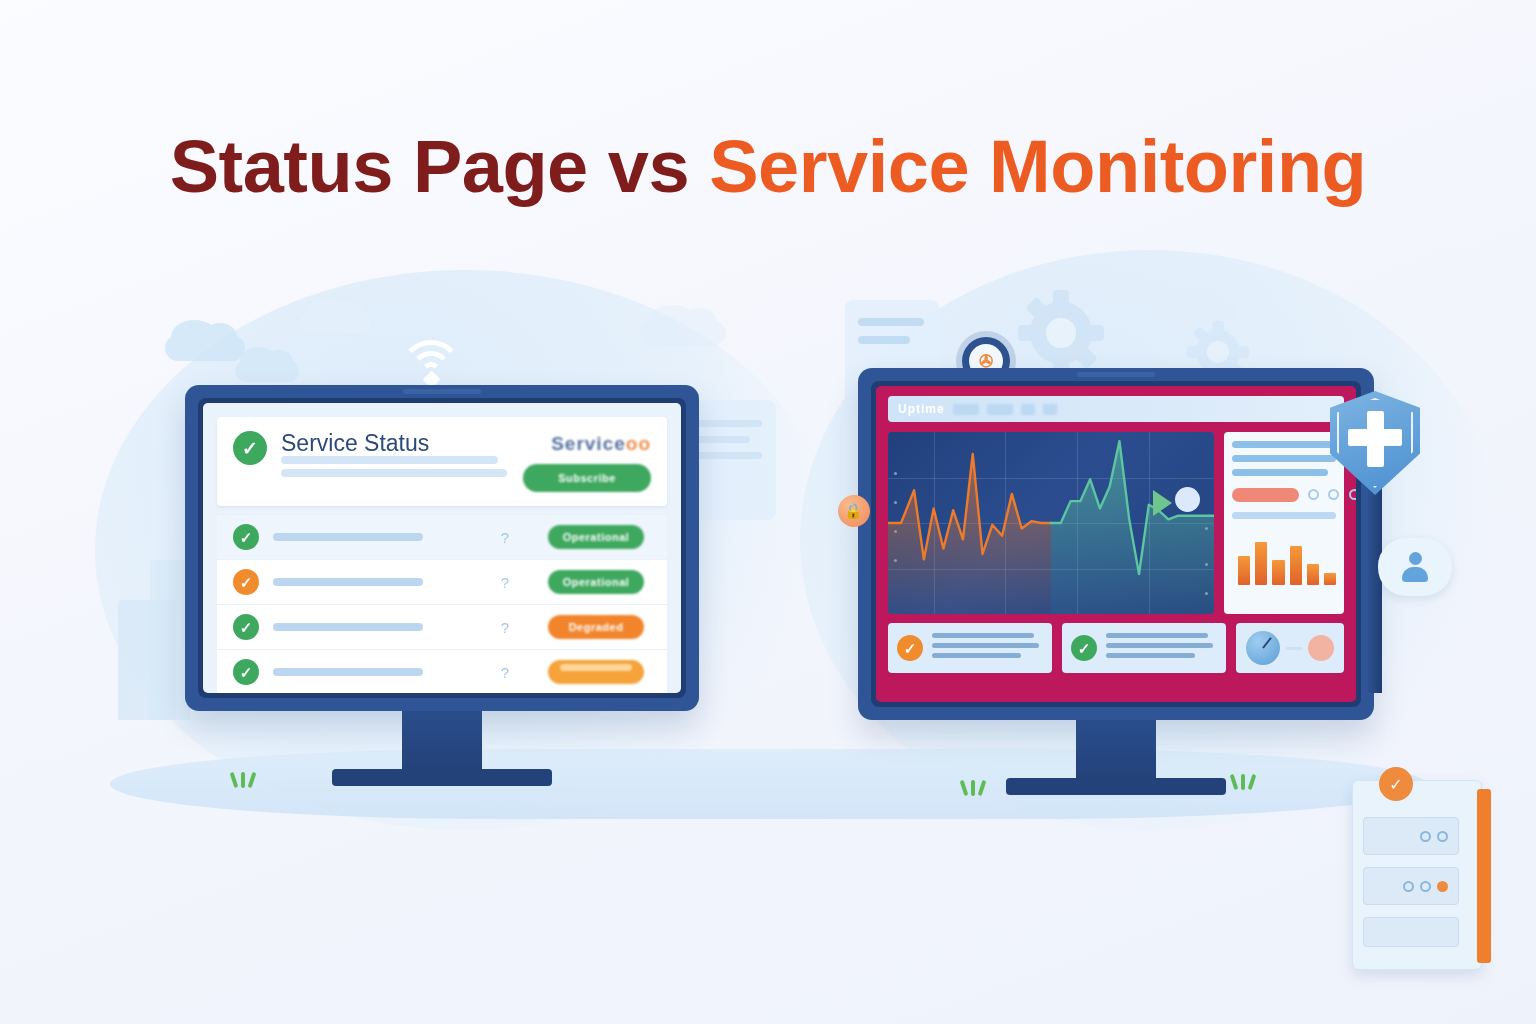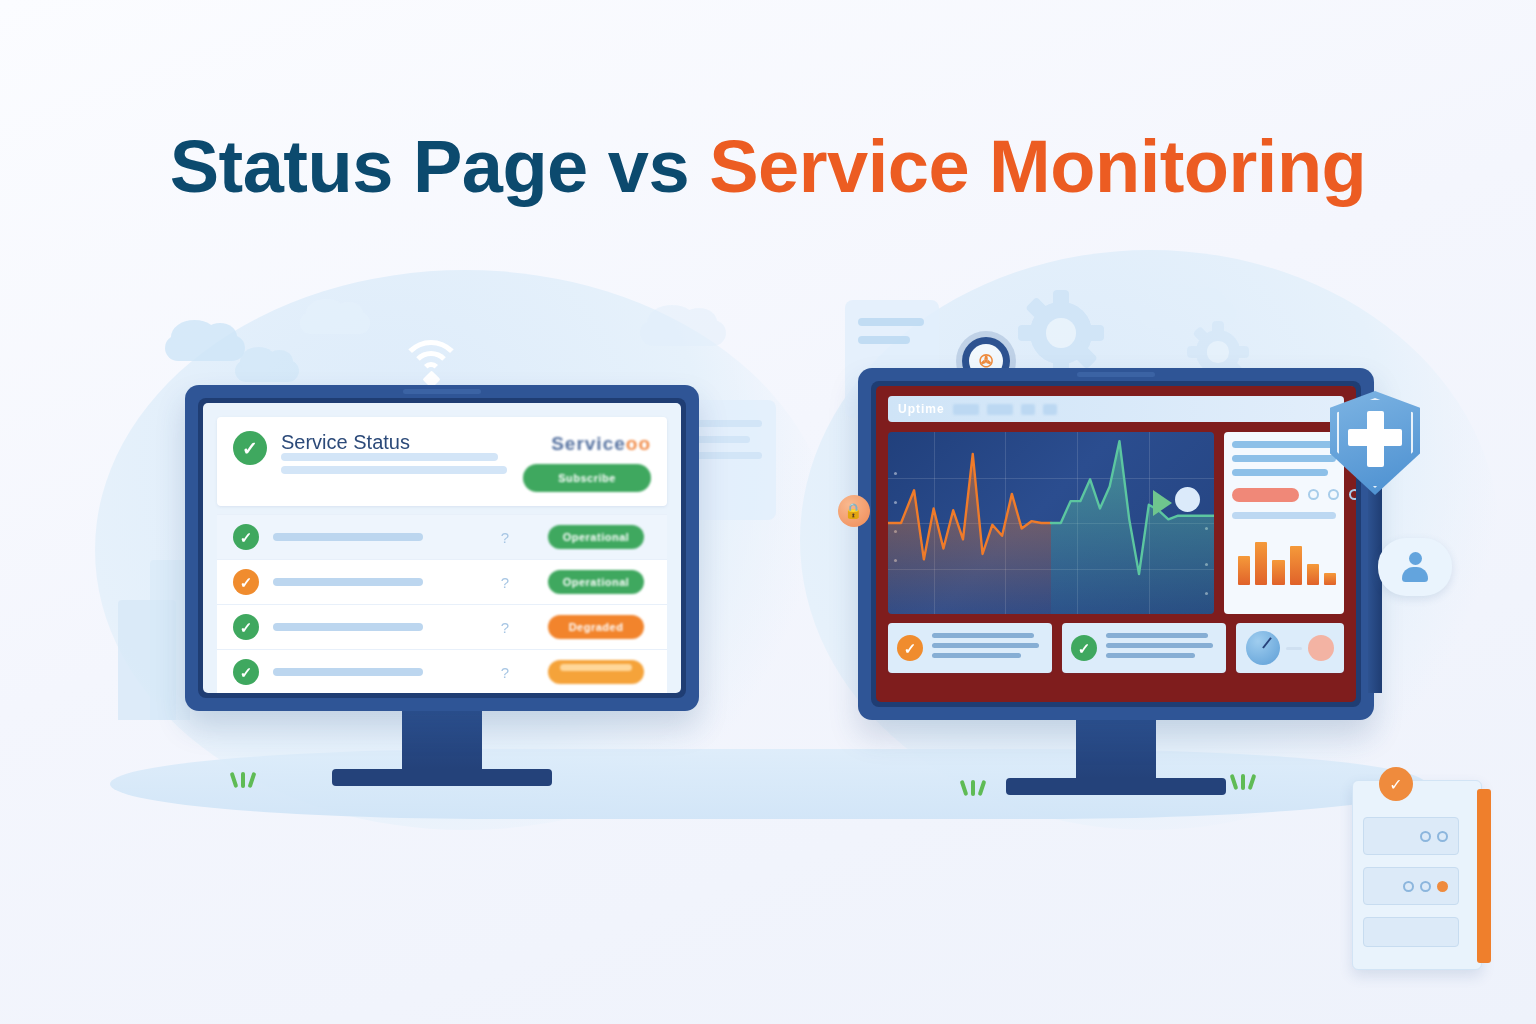--- a/index.html
+++ b/index.html
@@ -11,21 +11,21 @@
   }
   .stage { position:absolute; inset:0; }
 
   
   .title {
     position:absolute; top:124px; left:0; width:100%;
     text-align:center;
     font-size:74px; font-weight:700; letter-spacing:-0.5px;
     white-space:nowrap;
   }
-  .title .t-dark { color:#0c4a6e; }
+  .title .t-dark { color:#7f1d1d; }
   .title .t-orange { color:#ec5c22; }
 
   
   .blob {
     position:absolute; border-radius:50%;
     background:radial-gradient(circle at 40% 35%, #dcebfa 0%, #e6f1fb 55%, rgba(232,243,252,0) 75%);
   }
   .blob-l { left:95px; top:270px; width:740px; height:560px; }
   .blob-r { left:800px; top:250px; width:700px; height:580px; }
   .cloud {
@@ -108,21 +108,21 @@
   }
   .check {
     width:34px; height:34px; border-radius:50%; flex:0 0 auto;
     display:flex; align-items:center; justify-content:center;
     color:#fff; font-size:19px; font-weight:700; line-height:1;
   }
   .check.green { background:#3fa85f; }
   .check.orange { background:#f08c2e; }
   .check.sm { width:26px; height:26px; font-size:15px; }
   .sp-title {
-    font-size:20px; color:#2c4a79; font-weight:400; line-height:1.1;
+    font-size:23px; color:#2c4a79; font-weight:400; line-height:1.1;
     white-space:nowrap;
   }
   .sk { background:#bcd6ef; border-radius:4px; height:8px; }
   .sk.pale { background:#d3e5f7; }
   .sp-head-right {
     margin-left:auto; text-align:right; padding-top:2px;
   }
   .brand-blur {
     font-size:19px; color:#38598f; letter-spacing:1px; font-weight:700;
     filter:blur(1.1px); opacity:.85; white-space:nowrap;
@@ -434,21 +434,21 @@
     </div>
     <div class="neck"></div>
     <div class="base"></div>
   </div>
 
   <div class="monitor" style="left:858px; top:368px;">
     <div class="bezel" style="width:516px;">
       <div class="notch"></div>
       <div class="cam" style="right:20px; top:18px;"></div>
       <div class="bezel-inner">
-        <div class="screen" style="height:316px; background:#7f1d1d;">
+        <div class="screen" style="height:316px; background:#be185d;">
 
           <div class="md-topbar">
             <span class="lbl">Uptime</span>
             <span class="seg"></span>
             <span class="seg"></span>
             <span class="seg" style="width:14px;"></span>
             <span class="seg" style="width:14px;"></span>
           </div>
 
           <div class="md-body">

